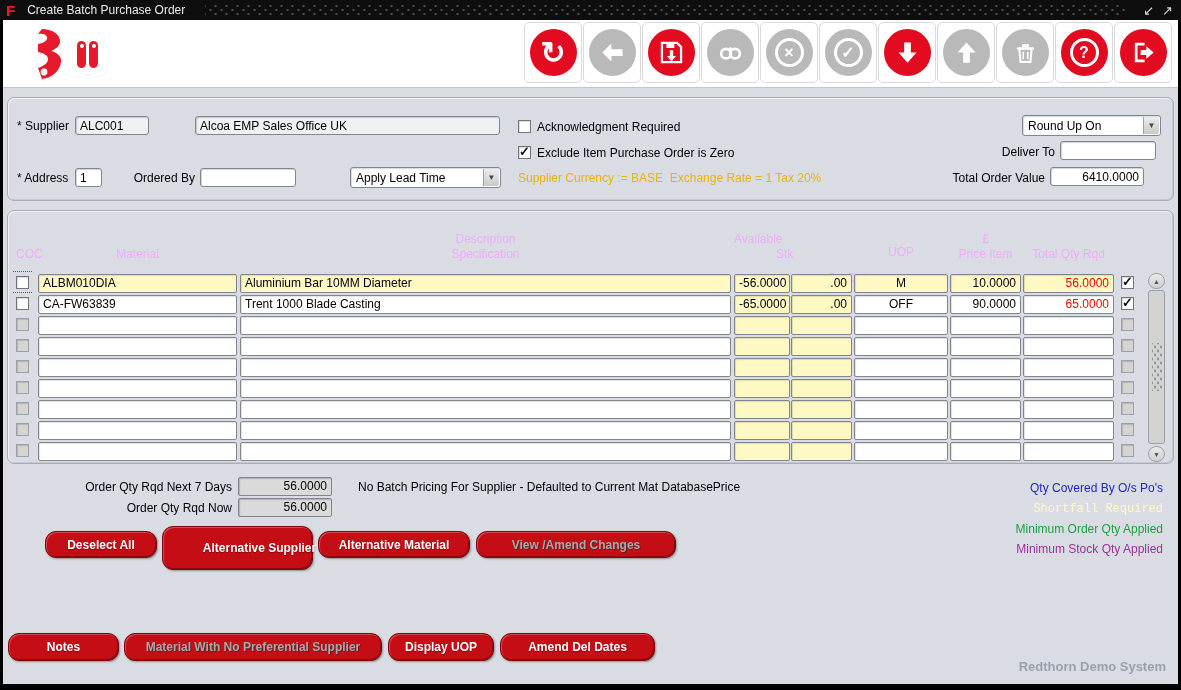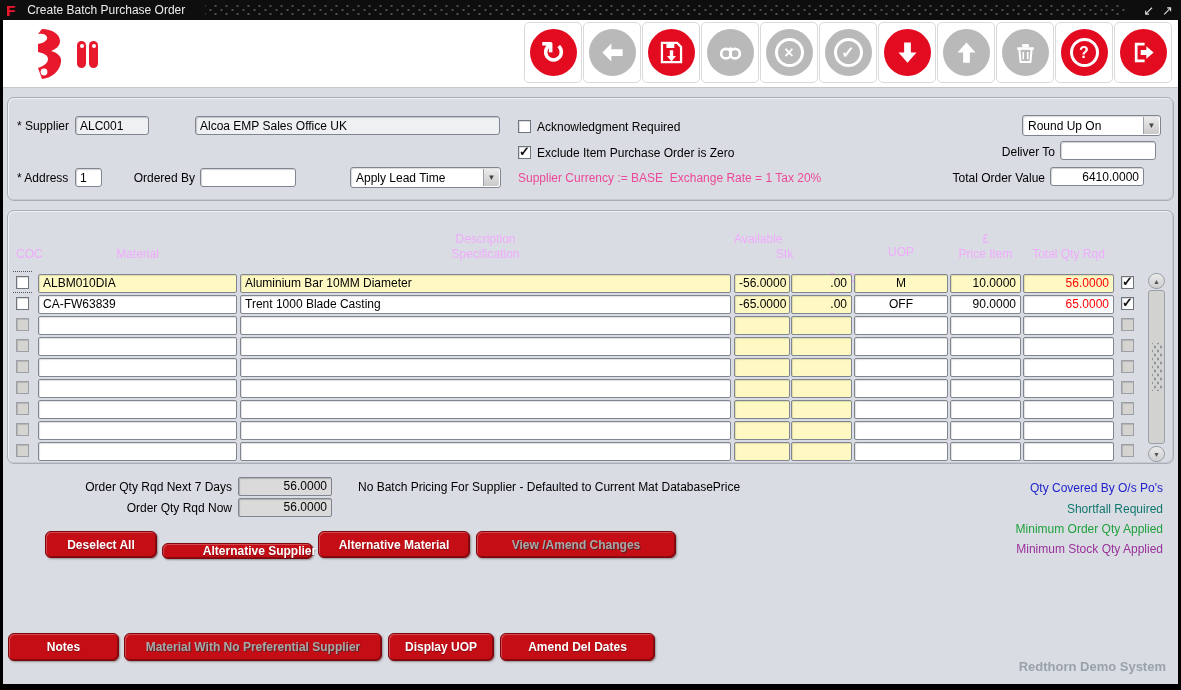--- a/index.html
+++ b/index.html
@@ -38,21 +38,21 @@
   .gx { color:#fff; font-weight:bold; font-size:16px; line-height:1; }
   .g  { color:#fff; font-weight:bold; font-size:30px; line-height:1; }
 
   
   .panel { position:absolute; border:1px solid #a9aeb6; border-radius:7px; box-shadow:inset 1px 1px 0 #eef1f5, inset -1px -1px 0 #c6cad0; }
   .form-panel  { left:7px; top:97px;  width:1167px; height:104px; }
   .table-panel { left:7px; top:210px; width:1167px; height:254px; }
 
   .lbl { position:absolute; font-size:12px; color:#000; white-space:nowrap; }
   .lbl.right { text-align:right; }
-  .blue { color:#ec4899; }
+  .blue { color:#eab308; }
   .pre { white-space:pre; }
 
   .input { position:absolute; border:1px solid #80868f; border-radius:3px; background:#fff; font-size:12px; padding:0 4px;
            font-family:"Liberation Sans",sans-serif; box-shadow:inset 1px 1px 1px rgba(0,0,0,.18); height:19px; }
   .input.ro { background:#eef0f2; }
   .input.tr { text-align:right; }
 
   .combo { position:absolute; height:21px; border:1px solid #80868f; border-radius:3px; background:#fff; box-shadow:inset 1px 1px 1px rgba(0,0,0,.15); }
   .combo-text { position:absolute; left:5px; top:3px; font-size:12px; white-space:nowrap; }
   .combo-btn { position:absolute; right:1px; top:1px; bottom:1px; width:16px; background:linear-gradient(#ececec,#c9c9c9);
@@ -78,21 +78,21 @@
   .sb-btn { position:absolute; left:0; width:17px; height:16px; background:linear-gradient(#e9e9e9,#cfcfcf); border:1px solid #9aa0a8;
             border-radius:8px; display:flex; align-items:center; justify-content:center; font-size:7px; color:#555; cursor:pointer; }
   .sb-thumb { position:absolute; left:0; width:17px; background:#d2d2d0; border:1px solid #9aa0a8; border-radius:3px; cursor:pointer; }
   .sb-thumb::after { content:""; position:absolute; left:3px; top:50%; margin-top:-24px; width:10px; height:48px;
             background-image:radial-gradient(#8f949b 1px,transparent 1.3px),radial-gradient(#8f949b 1px,transparent 1.3px);
             background-size:6px 8px; background-position:0 0,3px 4px; }
 
   .sunken { position:absolute; background:#dadada; border:1px solid #80868f; border-radius:2px; font-size:12px; text-align:right;
             padding:0 4px; line-height:17px; height:19px; box-shadow:inset 1px 1px 1px rgba(0,0,0,.2); }
 
-  .redbtn { position:absolute; background:#c50d16; border:1px solid #7e070d; border-radius:6px; color:#fff; font-weight:bold;
+  .redbtn { position:absolute; background:#c50d16; border:1px solid #7e070d; border-radius:11px; color:#fff; font-weight:bold;
             font-size:12px; display:flex; align-items:center; justify-content:center; cursor:pointer; white-space:nowrap;
             box-shadow:inset 1px 1px 0 rgba(255,255,255,.25), inset -1px -1px 0 rgba(0,0,0,.3), 1px 1px 2px rgba(0,0,0,.35);
             text-shadow:0 1px 1px rgba(0,0,0,.35); }
   .redbtn.disabled { color:#a8a8a8; text-shadow:1px 1px 0 rgba(45,45,45,.65); cursor:default; }
 
   .legend-line { position:absolute; right:18px; font-size:12px; white-space:nowrap; }
 
   .footer { position:absolute; right:15px; top:659px; font-size:13px; font-weight:bold; color:#9aa1ab; }
 </style>
 </head>
@@ -370,27 +370,27 @@
 </div>
 
 <div class="lbl right" style="left:20px; top:480px; width:212px;">Order Qty Rqd Next 7 Days</div>
 <div class="sunken" style="left:238px; top:477px; width:94px;">56.0000</div>
 <div class="lbl" style="left:358px; top:480px;text-align:center;">No Batch Pricing For Supplier - Defaulted to Current Mat DatabasePrice</div>
 <div class="lbl right" style="left:20px; top:501px; width:212px;">Order Qty Rqd Now</div>
 <div class="sunken" style="left:238px; top:498px; width:94px;">56.0000</div>
 
 <div id="legend">
     <div class="legend-line" style="top: 481px; color: rgb(34, 34, 205);">Qty Covered By O/s Po's</div>
-    <div class="legend-line" style="top: 502px; color: #0f766e;">Shortfall Required</div>
+    <div class="legend-line" style="top: 502px; color: #fef9c3; font-family: Liberation Mono, monospace;">Shortfall Required</div>
     <div class="legend-line" style="top: 522px; color: rgb(31, 161, 61);">Minimum Order Qty Applied</div>
     <div class="legend-line" style="top: 542px; color: rgb(155, 48, 155);">Minimum Stock Qty Applied</div>
   </div>
 <div id="mid-actions">
     <div class="redbtn" style="left: 45px; top: 531px; width: 112px; height: 27px;">Deselect All</div>
-    <div class="redbtn" style="left: 162px; top: 543px; width: 151px; height: 16px; padding-left: 44px;">Alternative Supplier</div>
+    <div class="redbtn" style="left: 162px; top: 526px; width: 151px; height: 44px; padding-left: 44px;">Alternative Supplier</div>
     <div class="redbtn" style="left: 318px; top: 531px; width: 152px; height: 27px;">Alternative Material</div>
     <div class="redbtn disabled" style="left: 476px; top: 531px; width: 200px; height: 27px;">View /Amend Changes</div>
   </div>
 <div id="bottom-actions">
     <div class="redbtn" style="left: 8px; top: 633px; width: 111px; height: 28px;">Notes</div>
     <div class="redbtn disabled" style="left: 124px; top: 633px; width: 258px; height: 28px;">Material With No Preferential Supplier</div>
     <div class="redbtn" style="left: 388px; top: 633px; width: 106px; height: 28px;">Display UOP</div>
     <div class="redbtn" style="left: 500px; top: 633px; width: 155px; height: 28px;">Amend Del Dates</div>
   </div>
 

